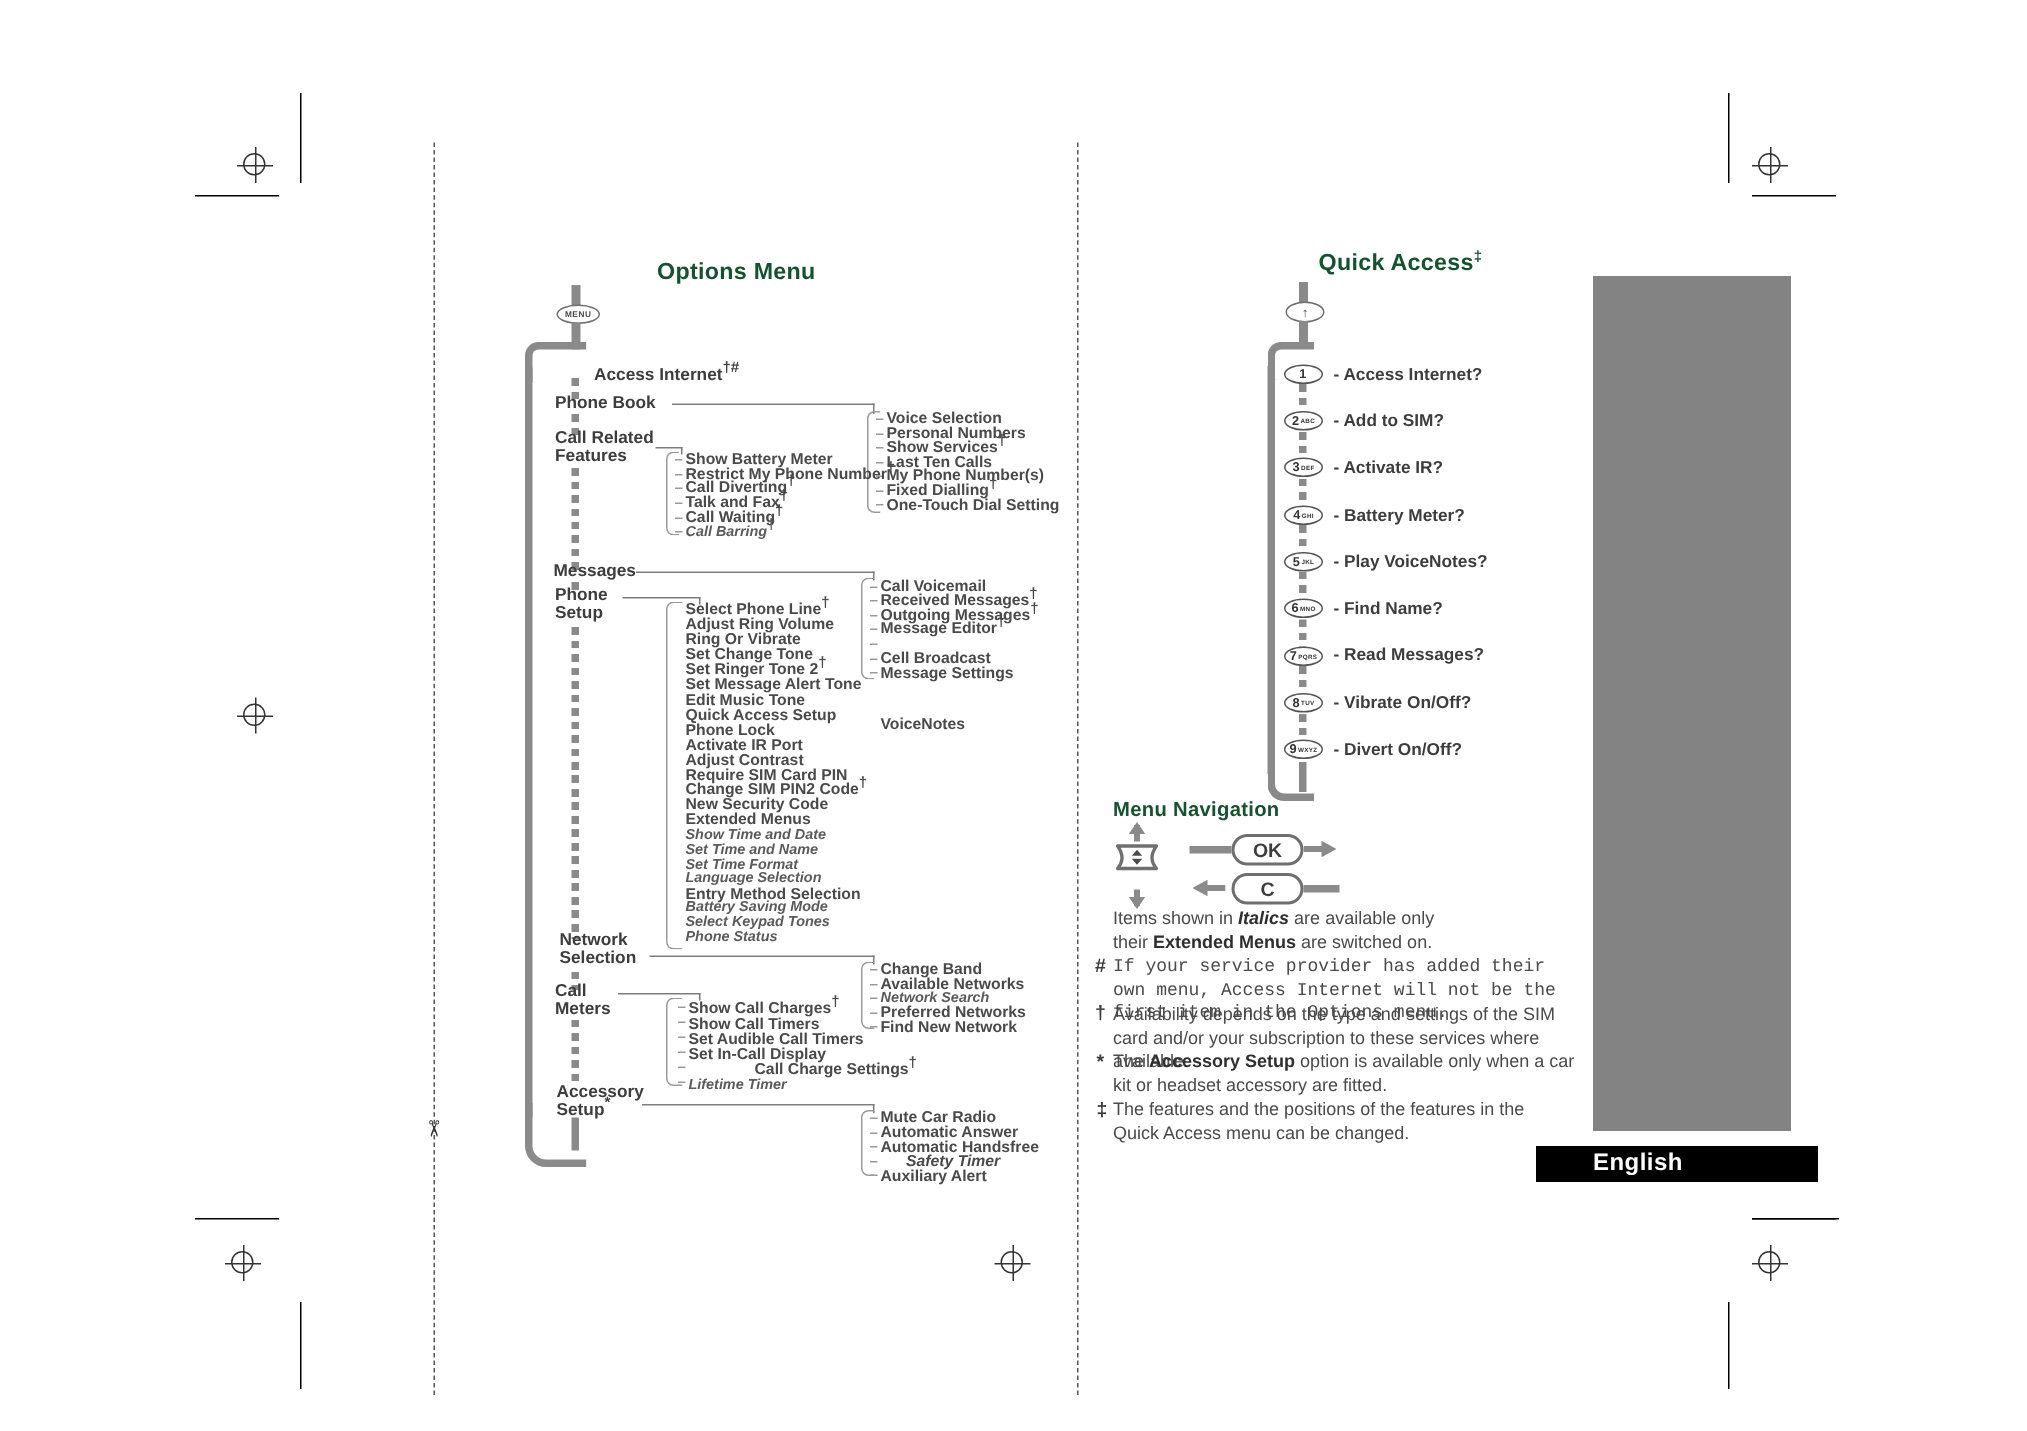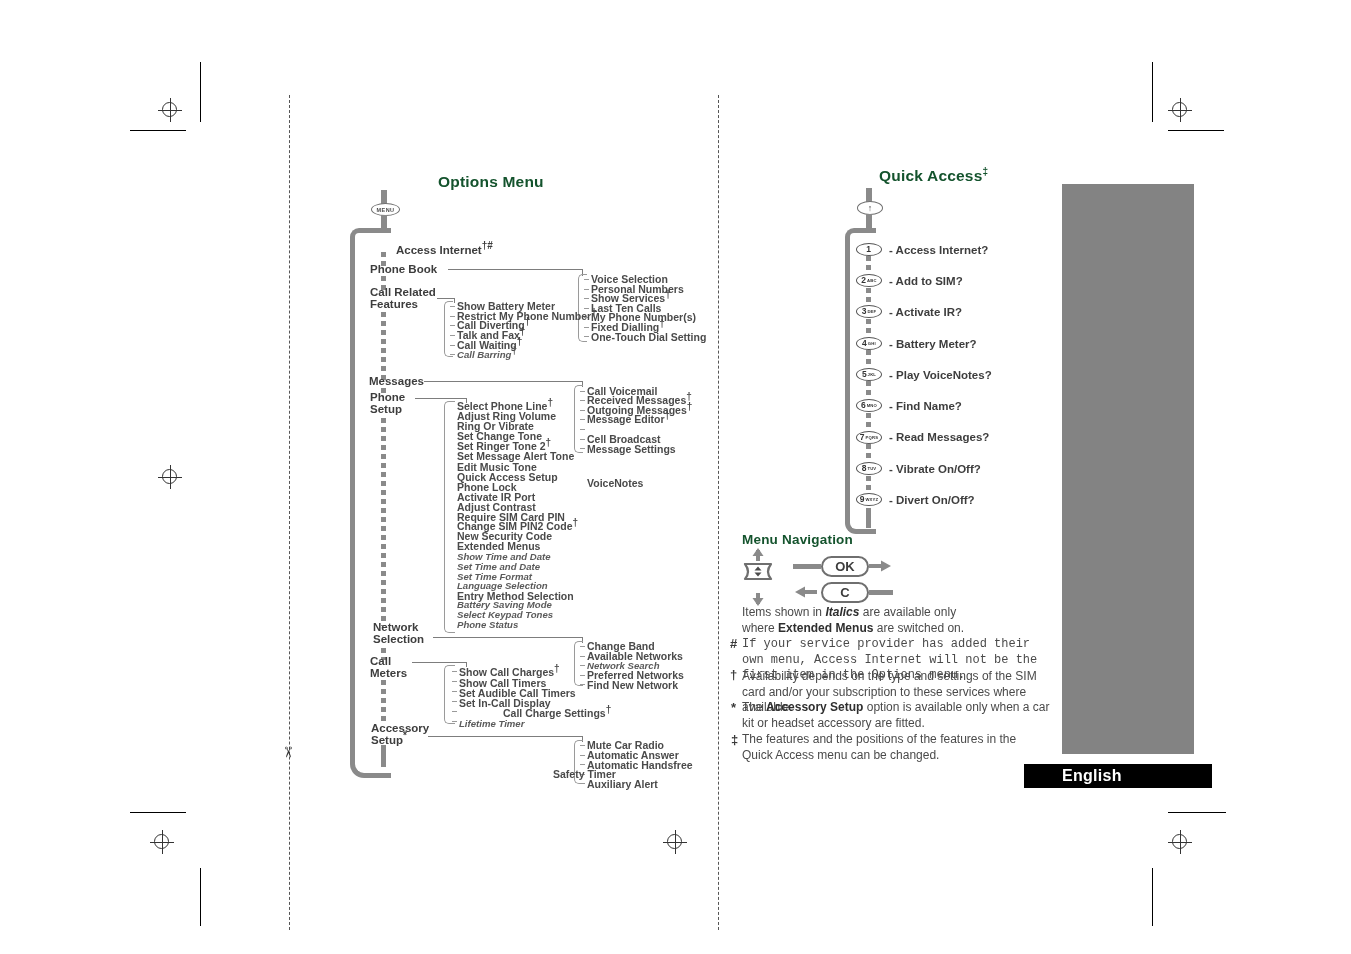--- a/index.html
+++ b/index.html
@@ -242,21 +242,21 @@
 <div class="item" style="left:457px;top:462px;"><span>Edit Music Tone</span></div>
 <div class="item" style="left:457px;top:472px;"><span>Quick Access Setup</span></div>
 <div class="item" style="left:457px;top:482px;"><span>Phone Lock</span></div>
 <div class="item" style="left:457px;top:492px;"><span>Activate IR Port</span></div>
 <div class="item" style="left:457px;top:502px;"><span>Adjust Contrast</span></div>
 <div class="item" style="left:457px;top:512px;"><span>Require SIM Card PIN</span></div>
 <div class="item" style="left:457px;top:521px;"><span>Change SIM PIN2 Code</span><span class="sup">†</span></div>
 <div class="item" style="left:457px;top:531px;"><span>New Security Code</span></div>
 <div class="item" style="left:457px;top:541px;"><span>Extended Menus</span></div>
 <div class="item ital" style="left:457px;top:552px;"><span>Show Time and Date</span></div>
-<div class="item ital" style="left:457px;top:562px;"><span>Set Time and Date</span></div>
+<div class="item ital" style="left:457px;top:562px;"><span>Set Time and Name</span></div>
 <div class="item ital" style="left:457px;top:572px;"><span>Set Time Format</span></div>
 <div class="item ital" style="left:457px;top:581px;"><span>Language Selection</span></div>
 <div class="item" style="left:457px;top:591px;"><span>Entry Method Selection</span></div>
 <div class="item ital" style="left:457px;top:600px;text-align:center;"><span>Battery Saving Mode</span></div>
 <div class="item ital" style="left:457px;top:610px;"><span>Select Keypad Tones</span></div>
 <div class="item ital" style="left:457px;top:620px;"><span>Phone Status</span></div>
 
 <div class="leader" style="left:433px;top:637px;width:150px;"></div>
 <div class="leader-v" style="left:582px;top:637px;height:6px;"></div>
 <div class="bracket" style="left:574px;top:641px;width:9px;height:45px;"></div>
@@ -291,21 +291,21 @@
 <div class="leader-v" style="left:582px;top:736px;height:6px;"></div>
 <div class="bracket" style="left:574px;top:740px;width:9px;height:44px;"></div>
 <div class="tick" style="left:580px;top:745px;"></div>
 <div class="tick" style="left:580px;top:755px;"></div>
 <div class="tick" style="left:580px;top:764px;"></div>
 <div class="tick" style="left:580px;top:774px;"></div>
 <div class="tick" style="left:580px;top:783px;"></div>
 <div class="item" style="left:587px;top:740px;"><span>Mute Car Radio</span></div>
 <div class="item" style="left:587px;top:750px;"><span>Automatic Answer</span></div>
 <div class="item" style="left:587px;top:760px;"><span>Automatic Handsfree</span></div>
-<div class="item" style="left:553px;top:769px;"><span>Safety Timer</span></div>
+<div class="item" style="left:604px;top:769px;font-style:italic;"><span>Safety Timer</span></div>
 <div class="item" style="left:587px;top:779px;"><span>Auxiliary Alert</span></div>
 
 <div class="col-title abs" style="left:879px;top:167px;">
   <span>Quick Access</span><span class="sup">‡</span>
 </div>
 
 <div class="spine" style="left:866px;top:188px;width:6px;height:14px;"></div>
 <div class="pill" style="left:857px;top:201px;width:26px;height:14px;font-size:9px;">↑</div>
 <div class="spine" style="left:866px;top:214px;width:6px;height:18px;"></div>
 
@@ -399,21 +399,21 @@
 
 <svg class="abs" style="left:795px;top:586px;" width="22" height="13" viewBox="0 0 22 13">
   <path d="M9 4 L22 4 L22 8 L9 8 Z" fill="#8a8a8a"></path>
   <path d="M0 6 L10 0.5 L10 11.5 Z" fill="#8a8a8a"></path>
 </svg>
 <div class="navpill" style="left:821px;top:582px;">C</div>
 <div class="navbar-h" style="left:869px;top:590px;width:24px;"></div>
 
 <div class="note" style="left:742px;top:605px;width:300px;">
   <span>Items shown in </span><i>Italics</i><span> are available only</span><br>
-  <span>where </span><b>Extended Menus</b><span> are switched on.</span>
+  <span>their </span><b>Extended Menus</b><span> are switched on.</span>
 </div>
 
 <div class="mark" style="left:730px;top:636px;">#</div>
 <div class="note" style="left:742px;top:637px;width:308px;font-family:Liberation Mono, monospace;">If your service provider has added their own menu, Access Internet will not be the first item in the Options menu.</div>
 
 <div class="mark" style="left:730px;top:667px;">†</div>
 <div class="note" style="left:742px;top:669px;width:312px;">Availability depends on the type and settings of the SIM card and/or your subscription to these services where available.</div>
 
 <div class="mark" style="left:731px;top:700px;">*</div>
 <div class="note" style="left:742px;top:700px;width:310px;">

